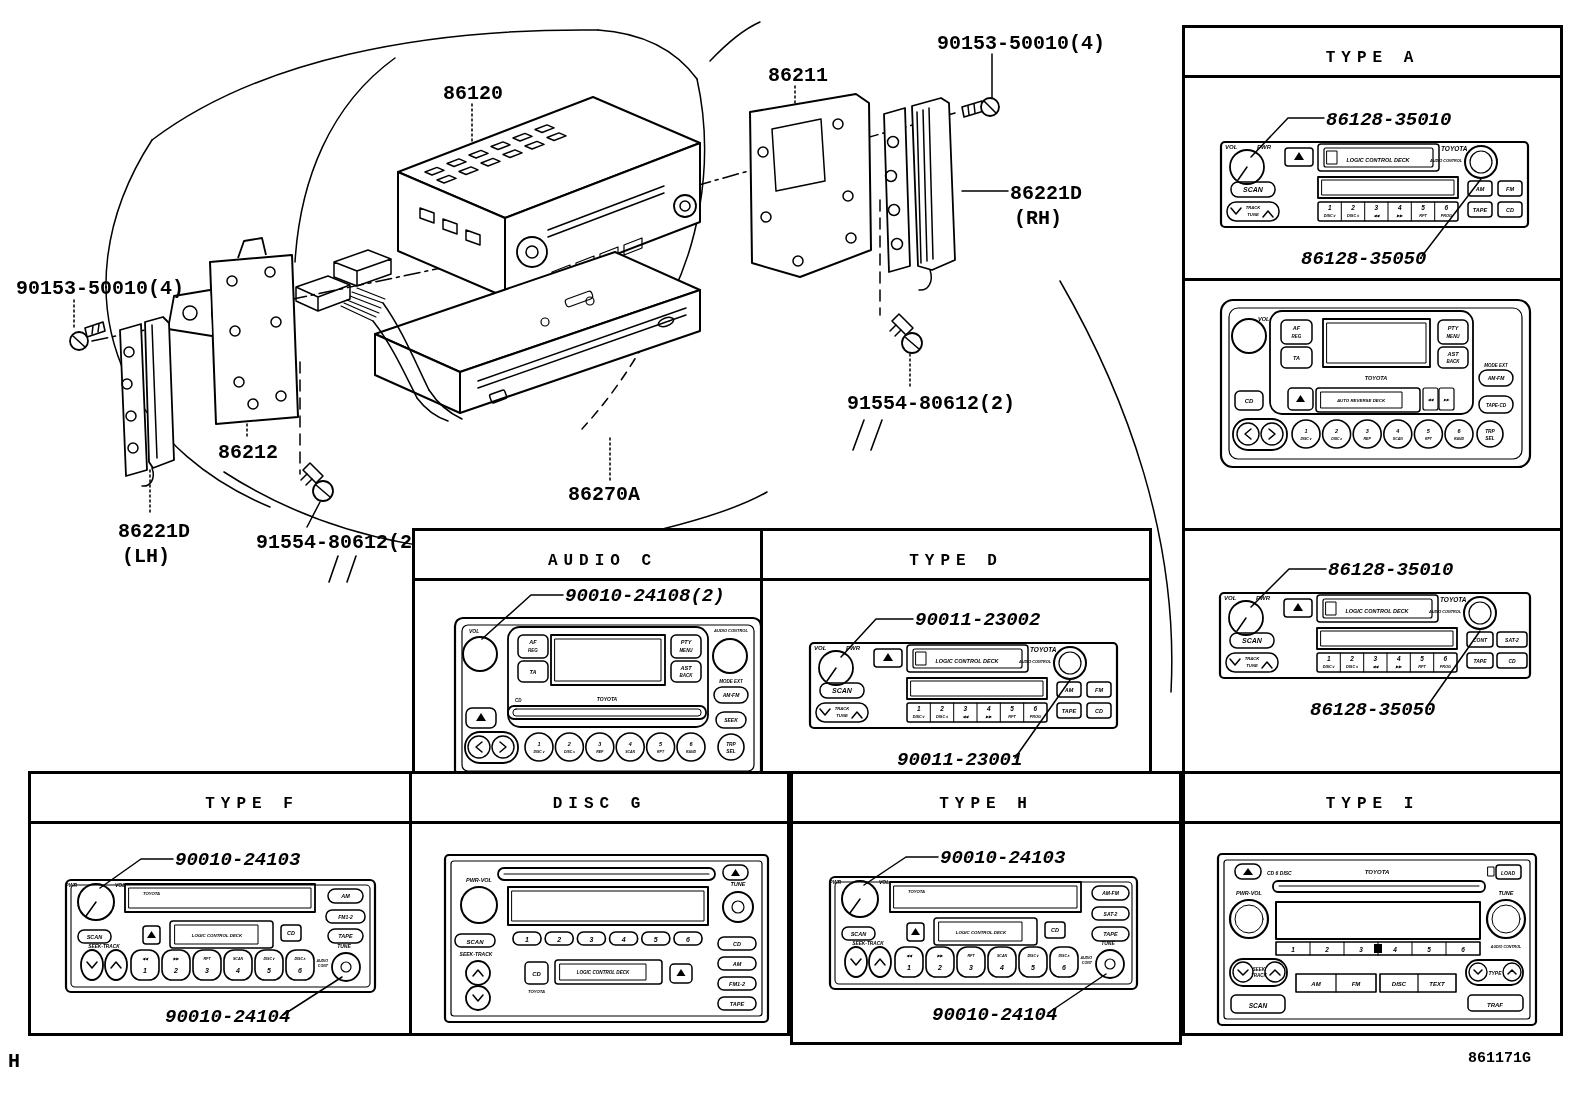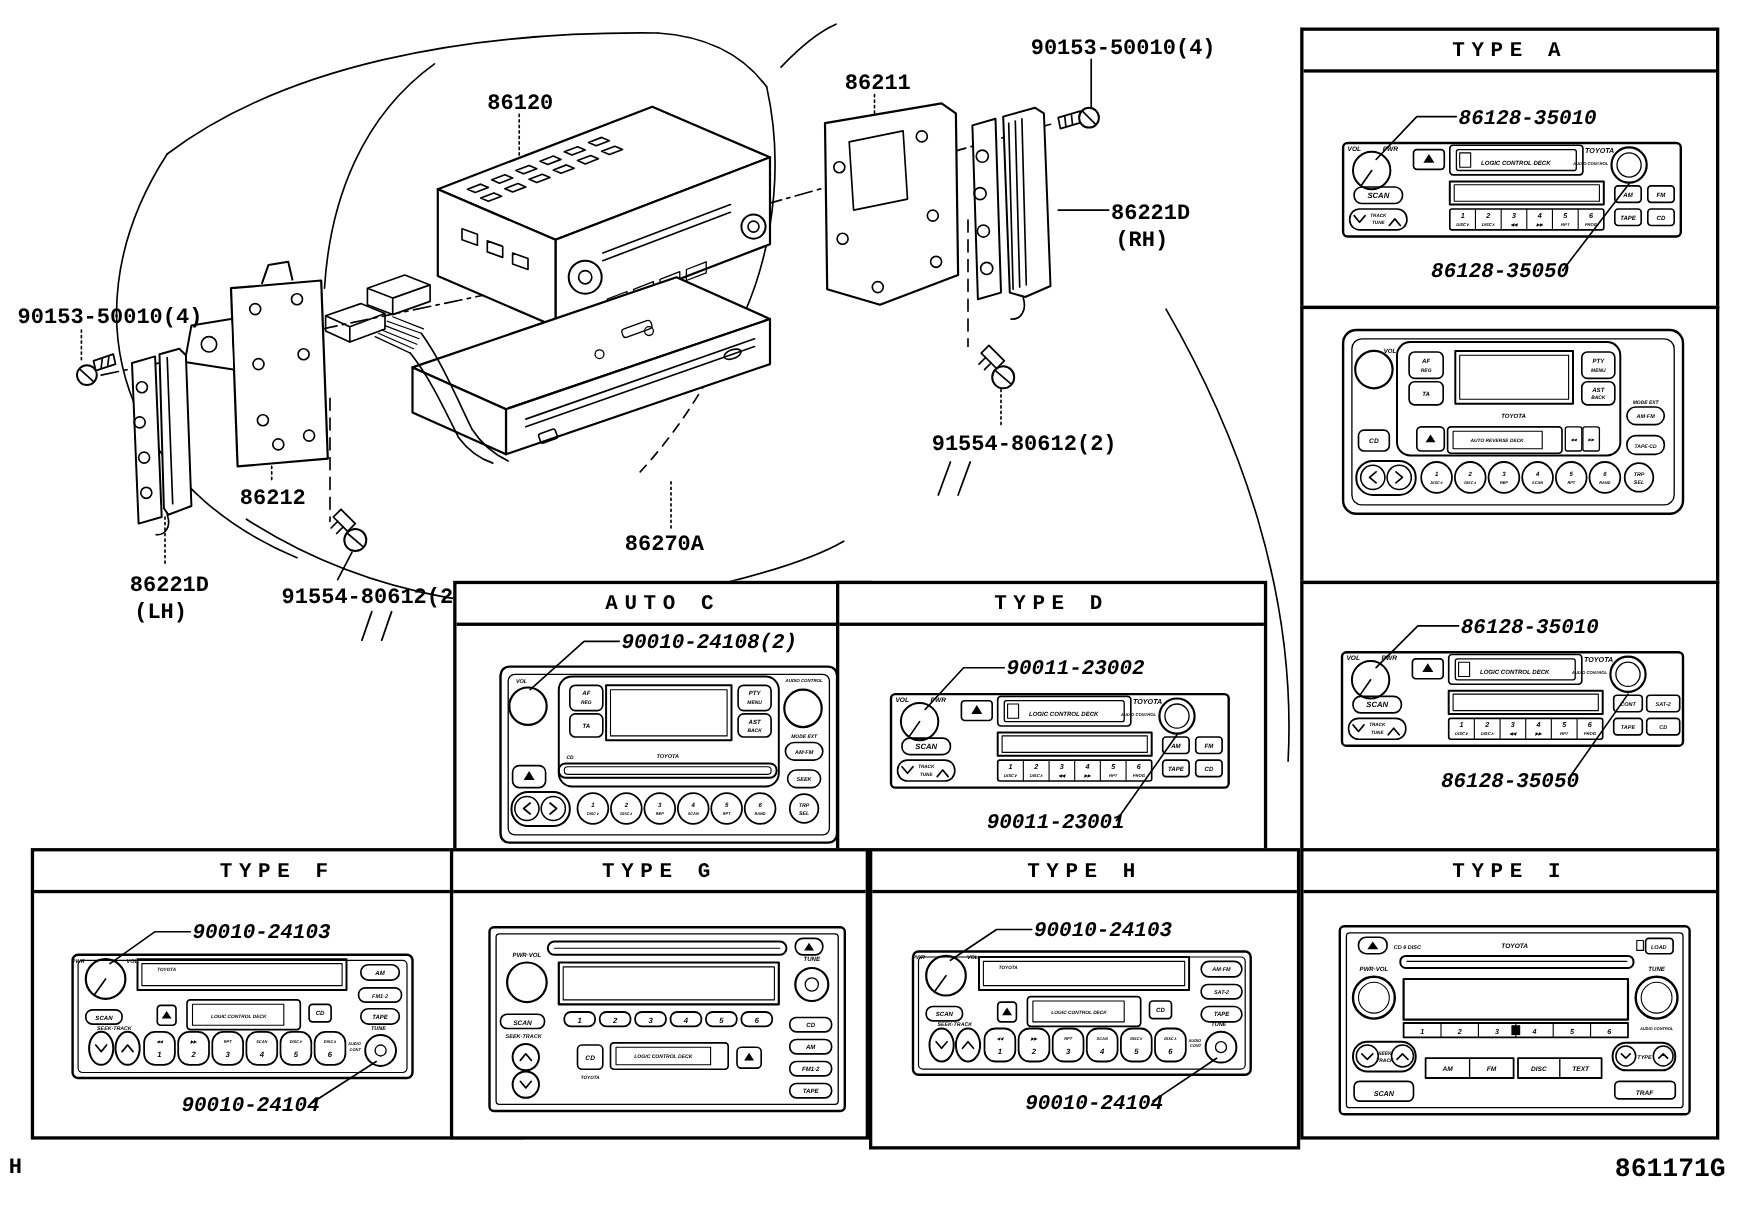--- a/index.html
+++ b/index.html
@@ -1,19 +1,19 @@
 <!DOCTYPE html>
 <html><head>
 <meta charset="utf-8">
 <style>
   html,body{margin:0;padding:0;background:#fff;}
   body{width:1592px;height:1099px;position:relative;font-family:"Liberation Sans",sans-serif;color:#000;overflow:hidden;}
   .panel{position:absolute;border:3px solid #000;background:#fff;box-sizing:border-box;}
   .ptitle{height:35px;border-bottom:3px solid #000;display:flex;align-items:center;justify-content:center;
-          font-family:"Liberation Mono",monospace;font-weight:bold;font-size:19px;letter-spacing:6px;}
+          font-family:"Liberation Mono",monospace;font-weight:bold;font-size:16px;letter-spacing:6px;margin-top:12px;}
   .pbody{position:relative;width:100%;height:calc(100% - 38px);font-style:italic;}
   .pbody svg,#exploded{position:absolute;left:0;top:0;}
   svg text{fill:#000;font-family:"Liberation Sans",sans-serif;font-weight:bold;}
   svg .mono{font-family:"Liberation Mono",monospace;font-weight:bold;}
   .ln{stroke:#000;fill:none;stroke-width:1.5;stroke-linecap:round;stroke-linejoin:round;}
   .wf{stroke:#000;fill:#fff;stroke-linejoin:round;}
   .footer{position:absolute;font-family:"Liberation Mono",monospace;font-weight:bold;}
 </style>
 </head>
 <body>
@@ -325,21 +325,21 @@
       <text x="243.4" y="159">RPT</text>
           <text x="274" y="159">RAND</text>
     </g>
     <text font-size="4.8" text-anchor="middle" x="305" y="152">TRP</text>
     <text font-size="4.8" text-anchor="middle" x="305" y="159">SEL</text>
   </svg>
   </div>
 </div>
 
 <div class="panel" style="left:412px;top:528px;width:381px;height:246px">
-  <div class="ptitle">AUTO C</div>
+  <div class="ptitle">AUDIO C</div>
   <div class="pbody">
   <svg viewBox="0 0 375 202" width="375" height="202">
     <text class="mono" font-size="19" x="150" y="20">90010-24108(2)</text>
     <polyline class="ln" stroke-width="1.8" points="148,14 116,14 67,58"></polyline>
     <g class="ln">
       <rect x="40" y="37" width="306" height="160" rx="8" stroke-width="2.2"></rect>
       <rect x="47" y="44" width="292" height="146" rx="6" stroke-width="1.2"></rect>
       <circle cx="65" cy="73" r="17" stroke-width="2"></circle>
       <rect x="93" y="46" width="200" height="100" rx="12" stroke-width="1.8"></rect>
       <rect x="103" y="54" width="30" height="23" rx="5"></rect>
@@ -599,21 +599,21 @@
       <text x="176" y="136">RPT</text>
           <text x="207" y="136">SCAN</text>
       <text x="238" y="136">DISC∨</text>
           <text x="269" y="136">DISC∧</text>
     </g>
   </svg>
   </div>
 </div>
 
 <div class="panel" style="left:409px;top:771px;width:381px;height:265px">
-  <div class="ptitle">TYPE G</div>
+  <div class="ptitle">DISC G</div>
   <div class="pbody">
   <svg viewBox="0 0 375 221" width="375" height="221">
     <g class="ln">
       <rect x="33" y="31" width="323" height="167" rx="4" stroke-width="2.2"></rect>
       <rect x="39" y="37" width="311" height="155" rx="3" stroke-width="1.2"></rect>
       <rect x="86" y="44" width="217" height="12" rx="6" stroke-width="1.8"></rect>
       <path d="M92,50 H297" stroke-width="1"></path>
       <rect x="311" y="41" width="25" height="15" rx="7"></rect>
       <circle cx="67" cy="81" r="18" stroke-width="2"></circle>
       <circle cx="326" cy="83" r="15" stroke-width="2"></circle>
@@ -798,13 +798,13 @@
       <text x="214" y="162">DISC</text>
           <text x="252" y="162">TEXT</text>
     </g>
     <text font-size="5" text-anchor="middle" x="310" y="151">TYPE</text>
     <text font-size="6" text-anchor="middle" x="310" y="183">TRAF</text>
   </svg>
   </div>
 </div>
 
 <div class="footer" style="left:8px;top:1050px;font-size:20px">H</div>
-<div class="footer" style="left:1468px;top:1050px;font-size:24px">861171G</div>
+<div class="footer" style="left:1468px;top:1050px;font-size:15px">861171G</div>
 
 </body></html>

